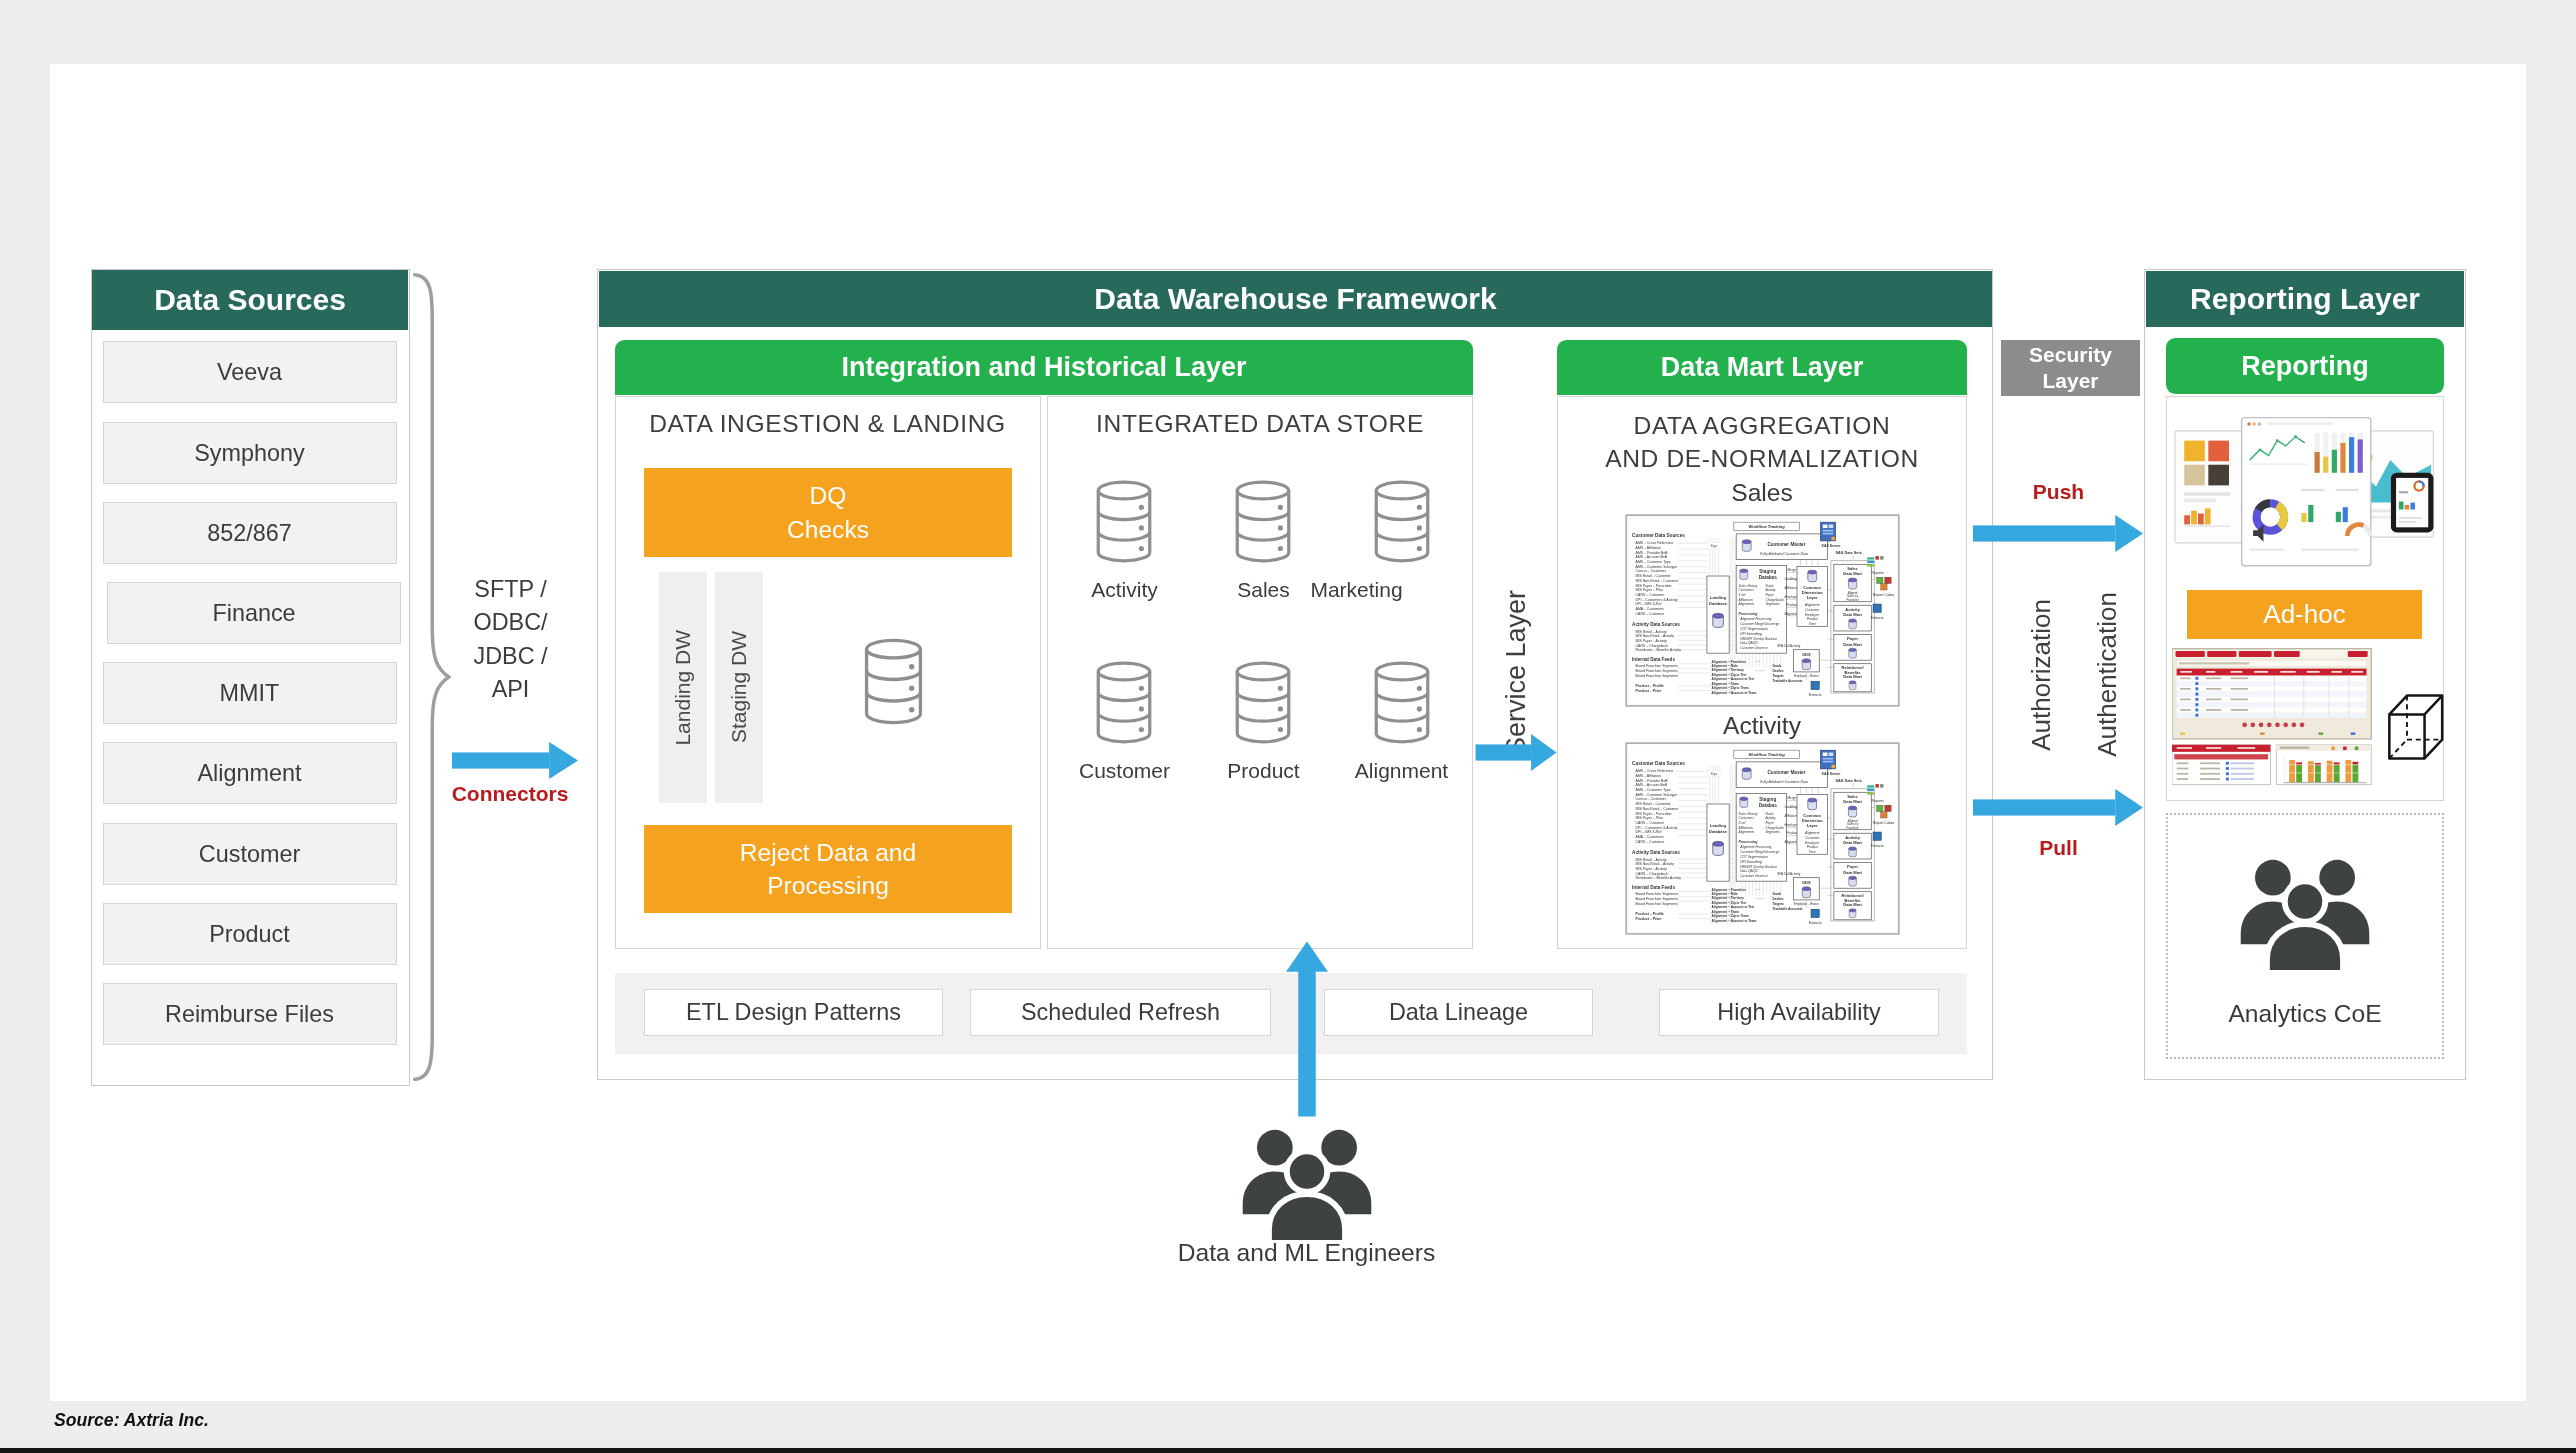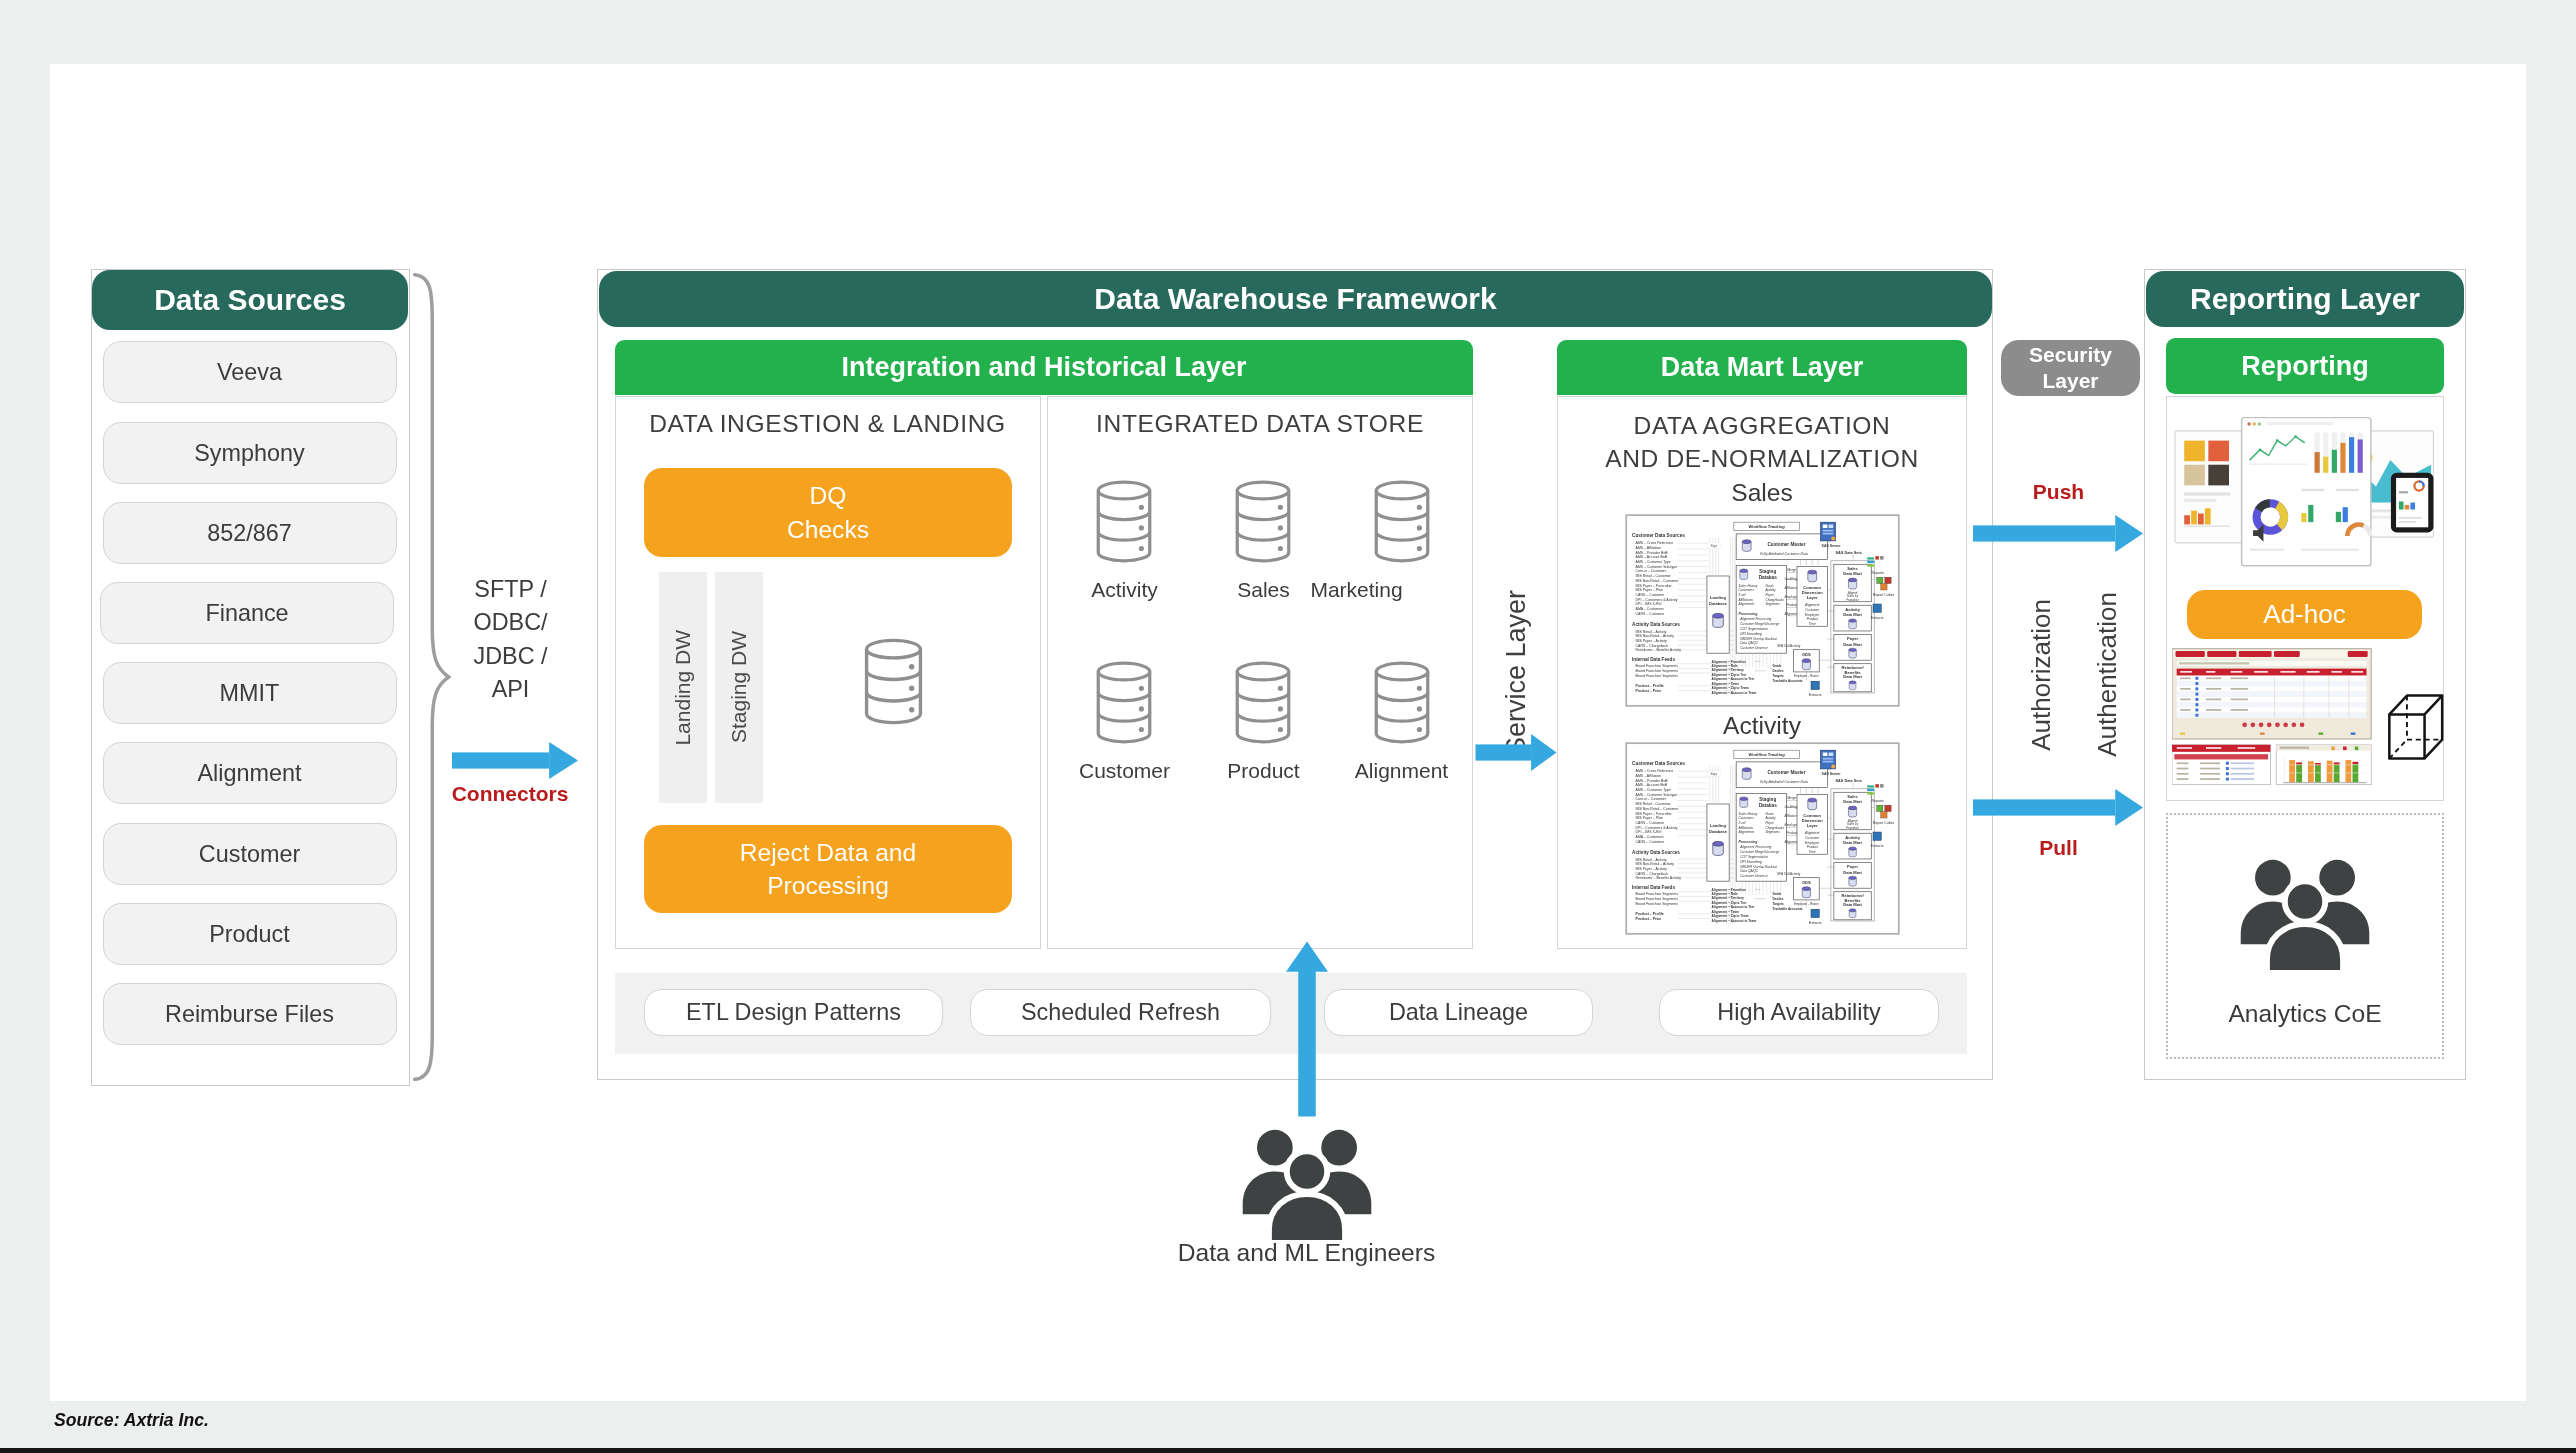--- a/index.html
+++ b/index.html
@@ -1,21 +1,21 @@
 <!DOCTYPE html>
 <html style="font-size:9.4px"><head>
 <meta charset="utf-8">
 <style>
   html,body{margin:0;padding:0;background:#e4e6e6;}
   .canvas{position:relative;width:2576px;height:1453px;background:#edefef;
           font-family:"Liberation Sans",sans-serif;overflow:hidden;color:#3c3c3c;}
   .abs{position:absolute;}
   .card{left:50px;top:64px;width:2476px;height:1337px;background:#ffffff;}
   .bottombar{left:0;top:1448px;width:2576px;height:4.7px;background:#161616;}
-  .flexc{display:flex;align-items:center;justify-content:center;text-align:center;border-radius:18px;}
+  .flexc{display:flex;align-items:center;justify-content:center;text-align:center;}
   .pre{white-space:pre-line;}
 
   
   .panel{background:#fff;border:1.8px solid #c9c9c9;box-sizing:border-box;}
   .subpanel{background:#fff;border:1.2px solid #d5d5d5;box-sizing:border-box;}
   .hdr-dark{background:#27695b;color:#fff;font-weight:bold;}
   .hdr-green{background:#22b14c;color:#fff;font-weight:bold;border-radius:9.4px 9.4px 0 0;}
   .orange-box{background:#f5a21f;color:#fff;}
   .item{background:#f2f2f2;border:1.2px solid #d4d4d4;box-sizing:border-box;
         font-size:23.4px;color:#3c3c3c;}
@@ -97,21 +97,21 @@
     </div>
     <div class="abs item flexc" style="left:10.5px;top:71px;width:294px;height:62px;">
         <span>Veeva</span>
       </div>
     <div class="abs item flexc" style="left:10.5px;top:152px;width:294px;height:62px;">
         <span>Symphony</span>
       </div>
     <div class="abs item flexc" style="left:10.5px;top:232px;width:294px;height:62px;">
         <span>852/867</span>
       </div>
-    <div class="abs item flexc" style="left:8px;top:312px;width:294px;height:62px;">
+    <div class="abs item flexc" style="left:15px;top:312px;width:294px;height:62px;">
         <span>Finance</span>
       </div>
     <div class="abs item flexc" style="left:10.5px;top:392px;width:294px;height:62px;">
         <span>MMIT</span>
       </div>
     <div class="abs item flexc" style="left:10.5px;top:472px;width:294px;height:62px;">
         <span>Alignment</span>
       </div>
     <div class="abs item flexc" style="left:10.5px;top:553px;width:294px;height:62px;">
         <span>Customer</span>

